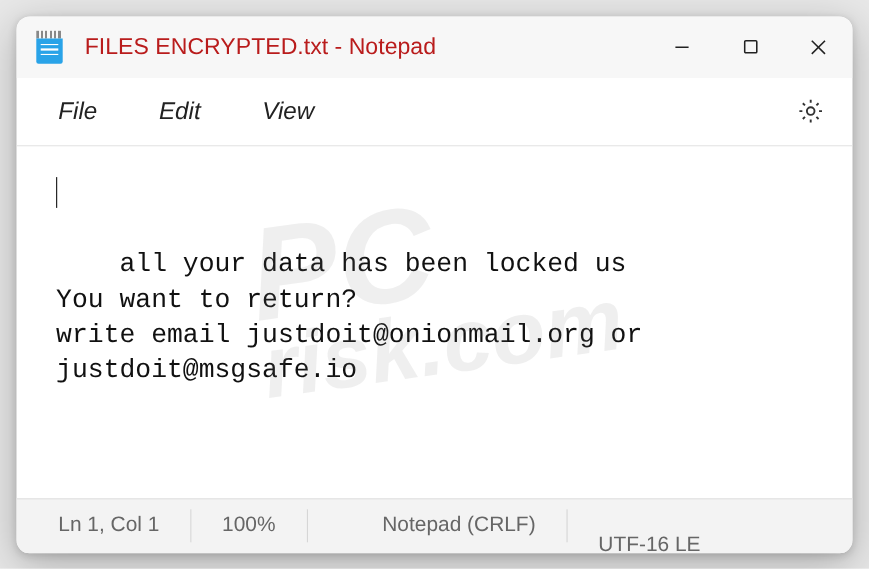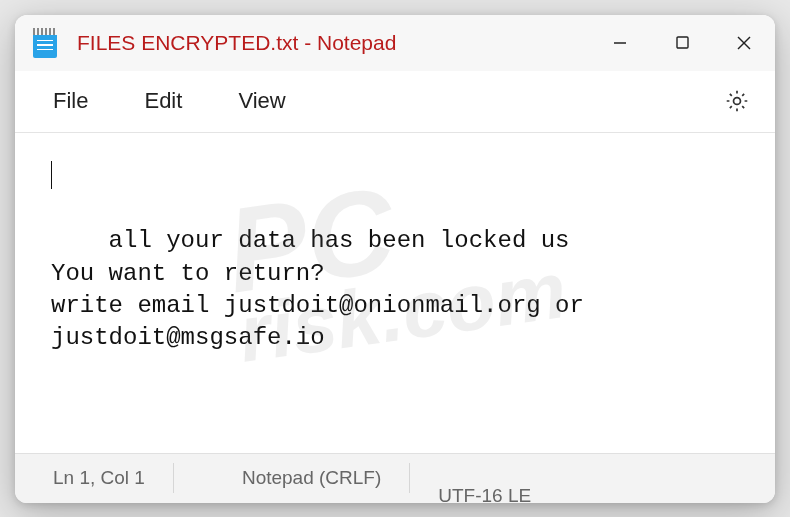--- a/index.html
+++ b/index.html
@@ -85,20 +85,21 @@
     display: flex; align-items: center; justify-content: center;
     color: #222;
   }
   .sys-btn svg { stroke: #222; }
   .menubar {
     height: 62px;
     display: flex;
     align-items: center;
     padding: 0 14px;
     border-bottom: 1px solid #e4e4e4;
+    font-style: italic;
   }
   .menu-item {
     padding: 10px 24px;
     font-size: 22px;
     color: #222;
     border-radius: 6px;
     margin-right: 8px;
   }
   .menu-spacer { flex: 1; }
   .gear-btn {
@@ -196,18 +197,19 @@
 
   <div class="editor">
     <div class="caret"></div>
     <span>all your data has been locked us
 You want to return?
 write email justdoit@onionmail.org or justdoit@msgsafe.io</span>
   </div>
 
   <div class="statusbar">
     <div class="status-cell">Ln 1, Col 1</div>
+    <div class="status-cell">100%</div>
     <div class="status-spacer"></div>
     <div class="status-cell">Notepad (CRLF)</div>
     <div class="status-cell">UTF-16 LE</div>
   </div>
 
 </div>
 
 </body></html>

